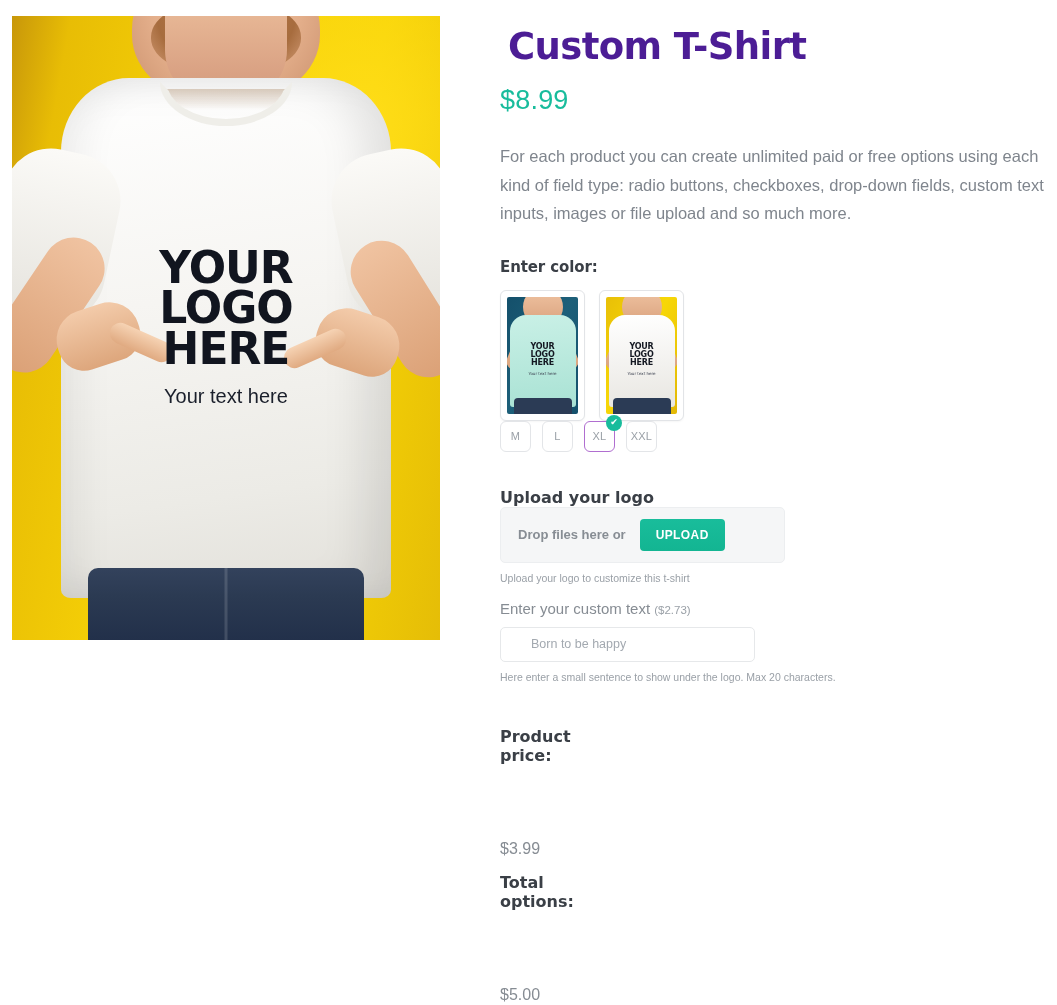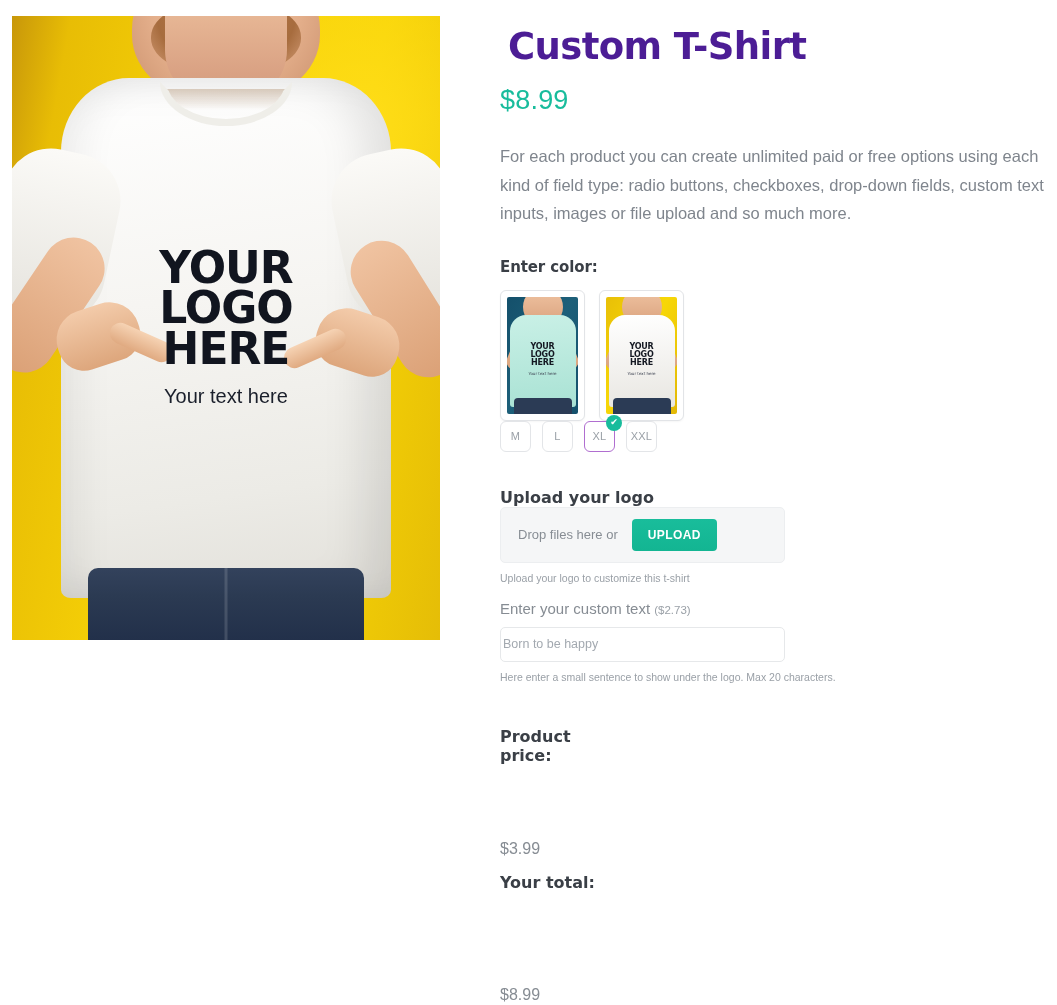--- a/index.html
+++ b/index.html
@@ -303,46 +303,46 @@
   .dropzone {
     width: 285px; height: 56px;
     background: #f5f6f7;
     border: 1px solid #eceef0;
     border-radius: 5px;
     display: flex;
     align-items: center;
     padding: 0 17px;
     gap: 14px;
   }
-  .drop-text { font-size: 13px; color: #878d94; }
+  .drop-text { font-size: 13px; color: #878d94; font-weight: bold; }
   .upload-btn {
     background: linear-gradient(180deg,#19bd9b,#13b592);
     color: #fff;
     border: none;
     border-radius: 4px;
     font-size: 12px;
     font-weight: 700;
     letter-spacing: .4px;
     padding: 9px 16px;
     cursor: pointer;
     font-family: "Liberation Sans", sans-serif;
   }
   .help-text {
     margin: 9px 0 0;
     font-size: 10.5px;
     color: #9aa0a7;
   }
 
   
   .text-input {
-    width: 285px; height: 35px;
+    width: 255px; height: 35px;
     border: 1px solid #e6e8ea;
     border-radius: 5px;
     background: #fff;
-    padding: 0 2px;
+    padding: 0 30px;
     font-size: 12.5px;
     color: #555b62;
     font-family: "Liberation Sans", sans-serif;
     outline: none;
   }
   .text-input::placeholder { color: #a3a9b0; }
 
   
   .totals { margin-top: 44px; }
   .total-row {
@@ -471,20 +471,24 @@
     <input class="text-input" type="text" placeholder="Born to be happy" style="">
     <div class="help-text">Here enter a small sentence to show under the logo. Max 20 characters.</div>
 
     
     <div class="totals">
       <div class="total-row">
         <span class="total-label">Product price:</span>
         <span class="total-value">$3.99</span>
       </div>
       <div class="total-row">
+        <span class="total-label">Total options:</span>
+        <span class="total-value">$5.00</span>
+      </div>
+      <div class="total-row">
         <span class="total-label">Your total:</span>
         <span class="total-value">$8.99</span>
       </div>
     </div>
 
     
     
 
   </div>
 </div>

